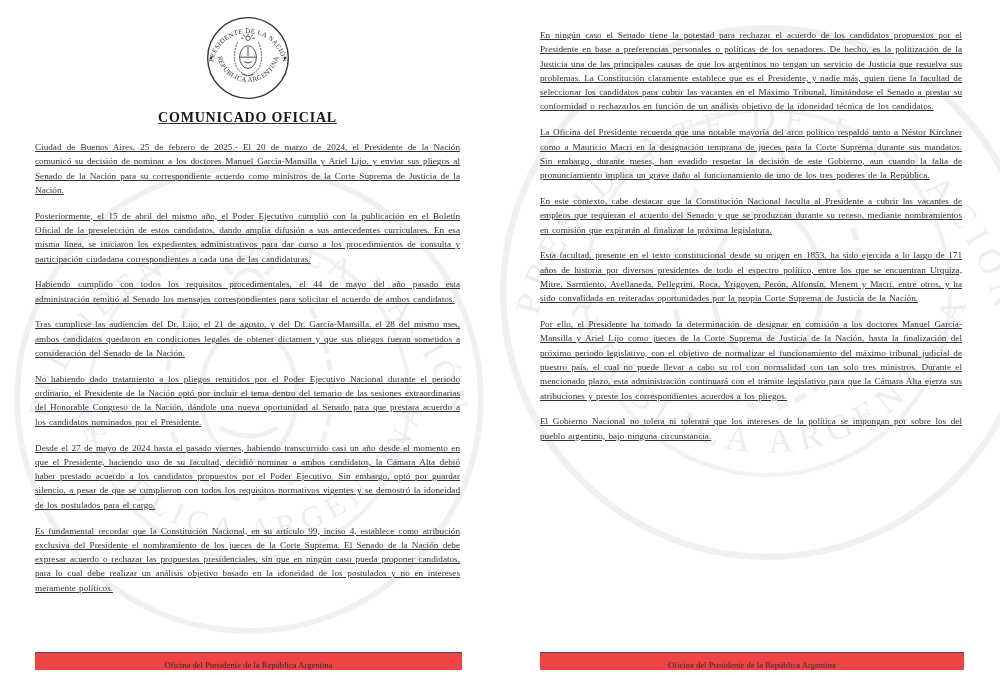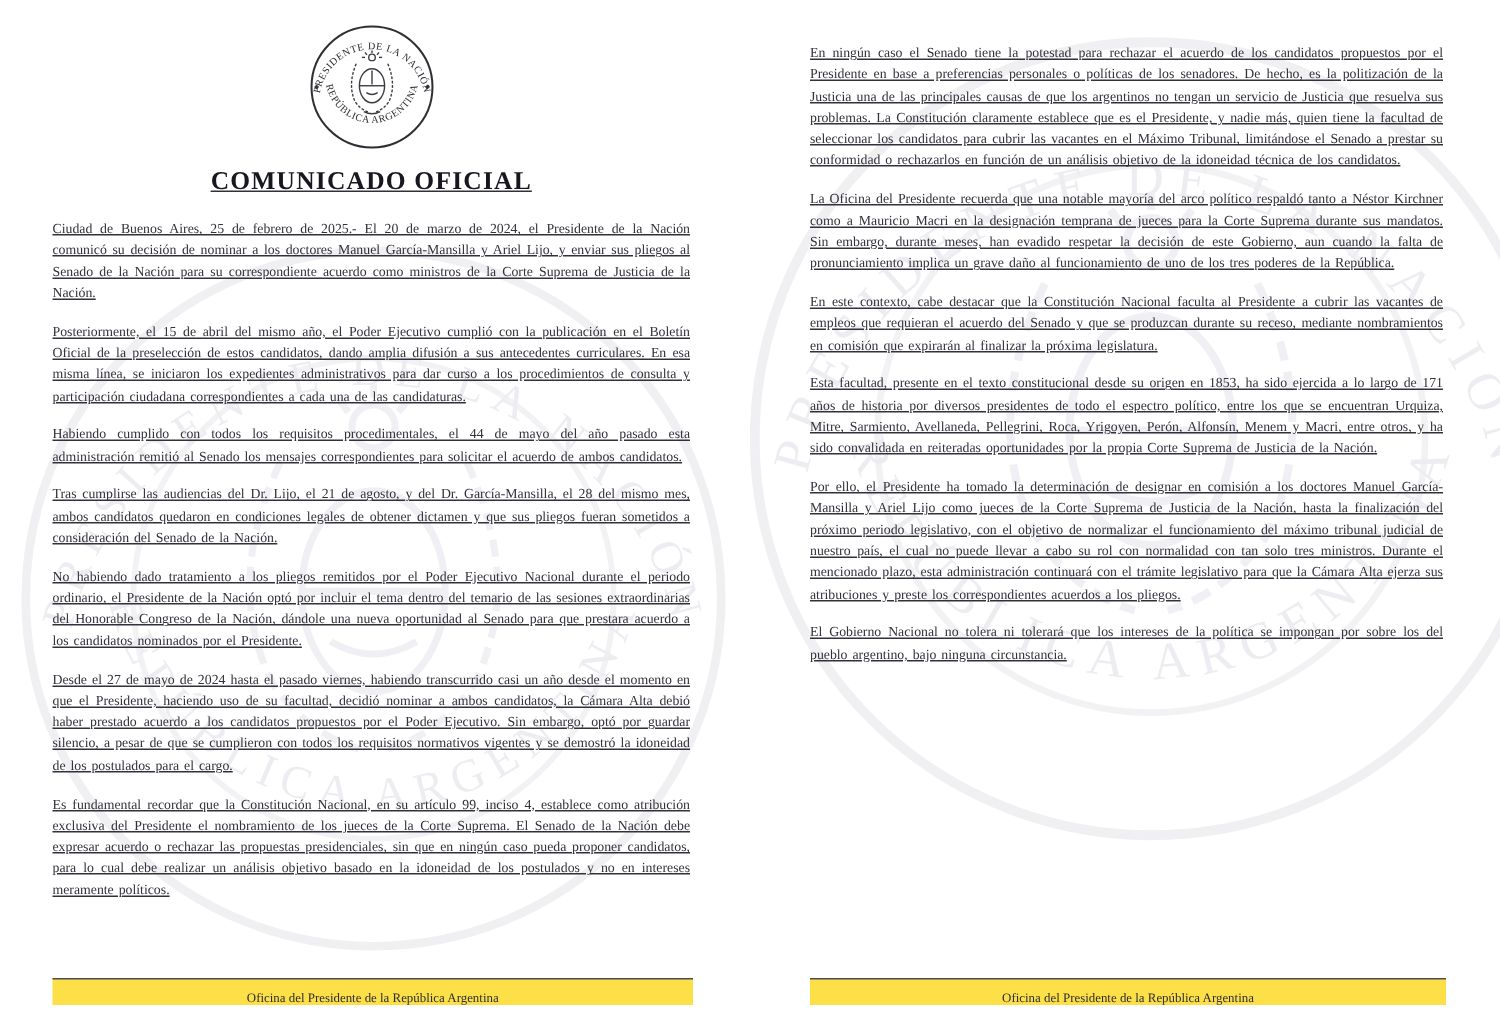--- a/index.html
+++ b/index.html
@@ -12,30 +12,30 @@
   .page-right{left:500px;}
   .watermark{position:absolute;pointer-events:none;opacity:.75;}
   .wm-left{left:10px;top:160px;width:478px;height:478px;}
   .wm-right{left:-5px;top:20px;width:545px;height:545px;}
   .content{position:relative;z-index:2;text-decoration:underline;}
   .page-left .content{padding:16px 40px 0 35px;}
   .page-right .content{padding:28px 38px 0 40px;}
   .seal-wrap{text-align:center;margin:0 0 6px 0;}
   .seal{width:84px;height:84px;display:inline-block;}
   h1.doc-title{
-    text-align:center;font-size:17px;font-weight:bold;color:#17171f;
+    text-align:center;font-size:14px;font-weight:bold;color:#17171f;
     letter-spacing:.8px;margin:6px 0 14px 0;font-family:"Liberation Serif", serif;
   }
   p.body-par{
     font-size:9.2px;line-height:14.3px;text-align:justify;margin:0 0 11.5px 0;
     word-spacing:1px;color:#31313a;
   }
   .footer{
     position:absolute;z-index:3;bottom:16px;border-top:1px solid #4a4a52;
-    padding-top:7px;text-align:center;font-size:8.6px;color:#2c2c34;background:#fde047;font-family:Liberation Serif, serif;
+    padding-top:7px;text-align:center;font-size:8.6px;color:#2c2c34;background:#ef4444;font-family:Liberation Serif, serif;
   }
   .page-left .footer{left:35px;right:38px;}
   .page-right .footer{left:40px;right:36px;}
 </style>
 </head>
 <body>
 
 <div id="canvas">
 
   <div class="page page-left">

